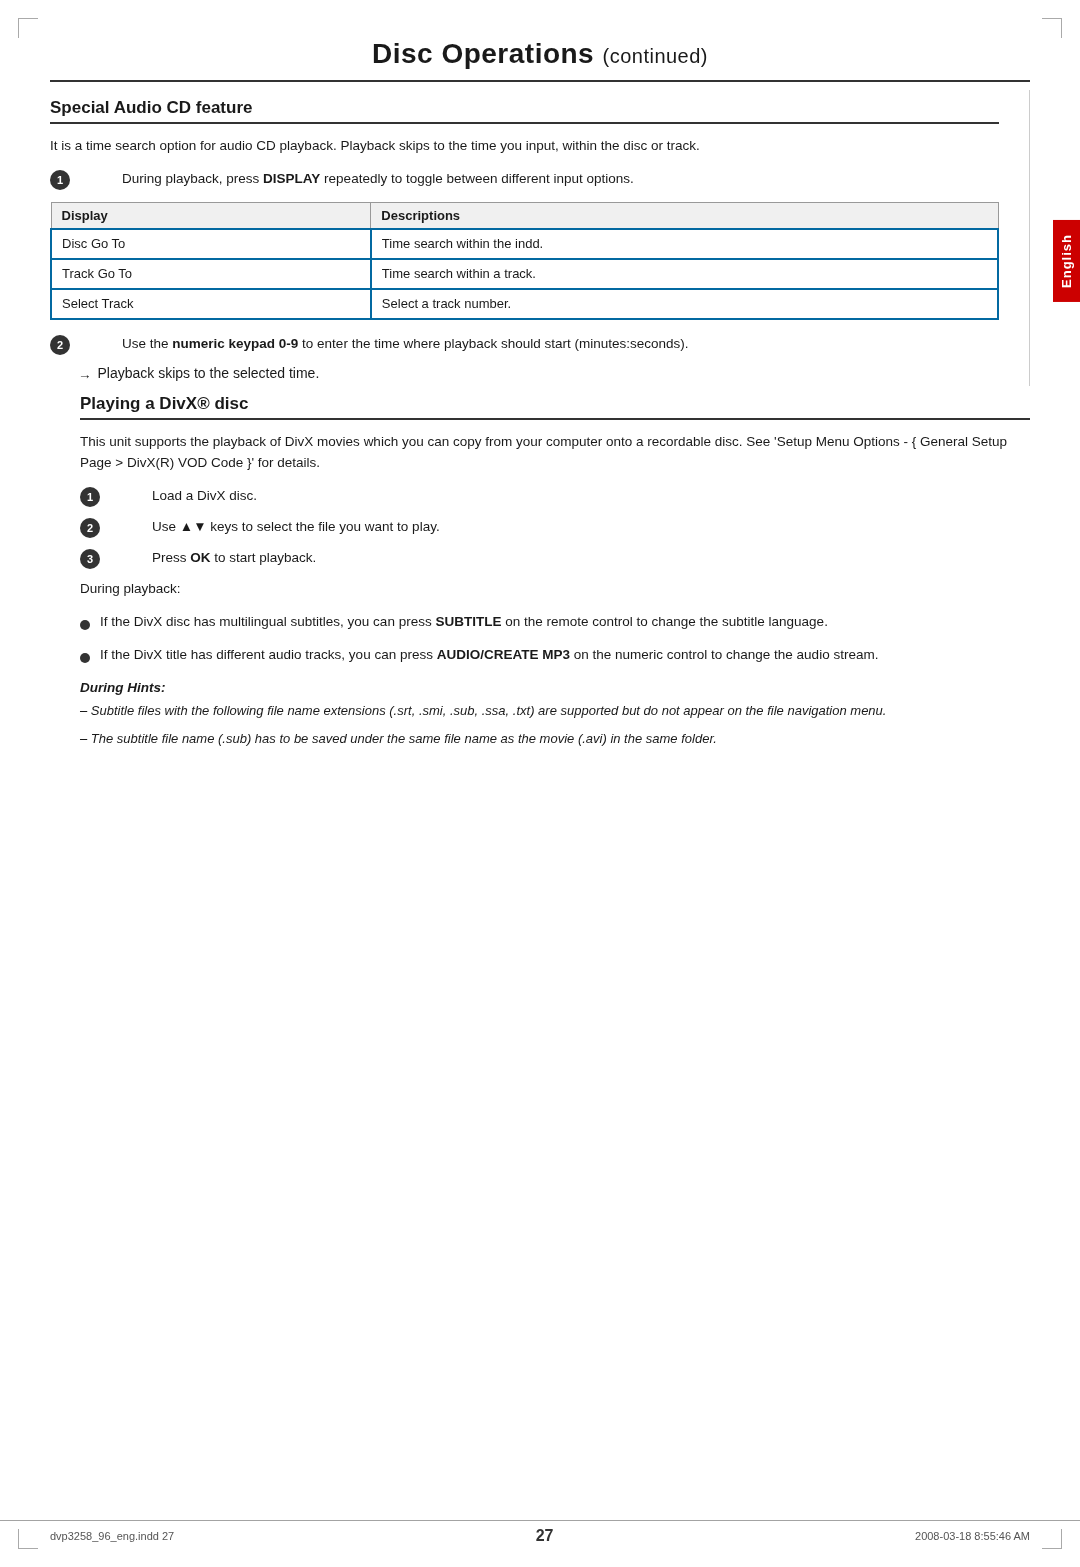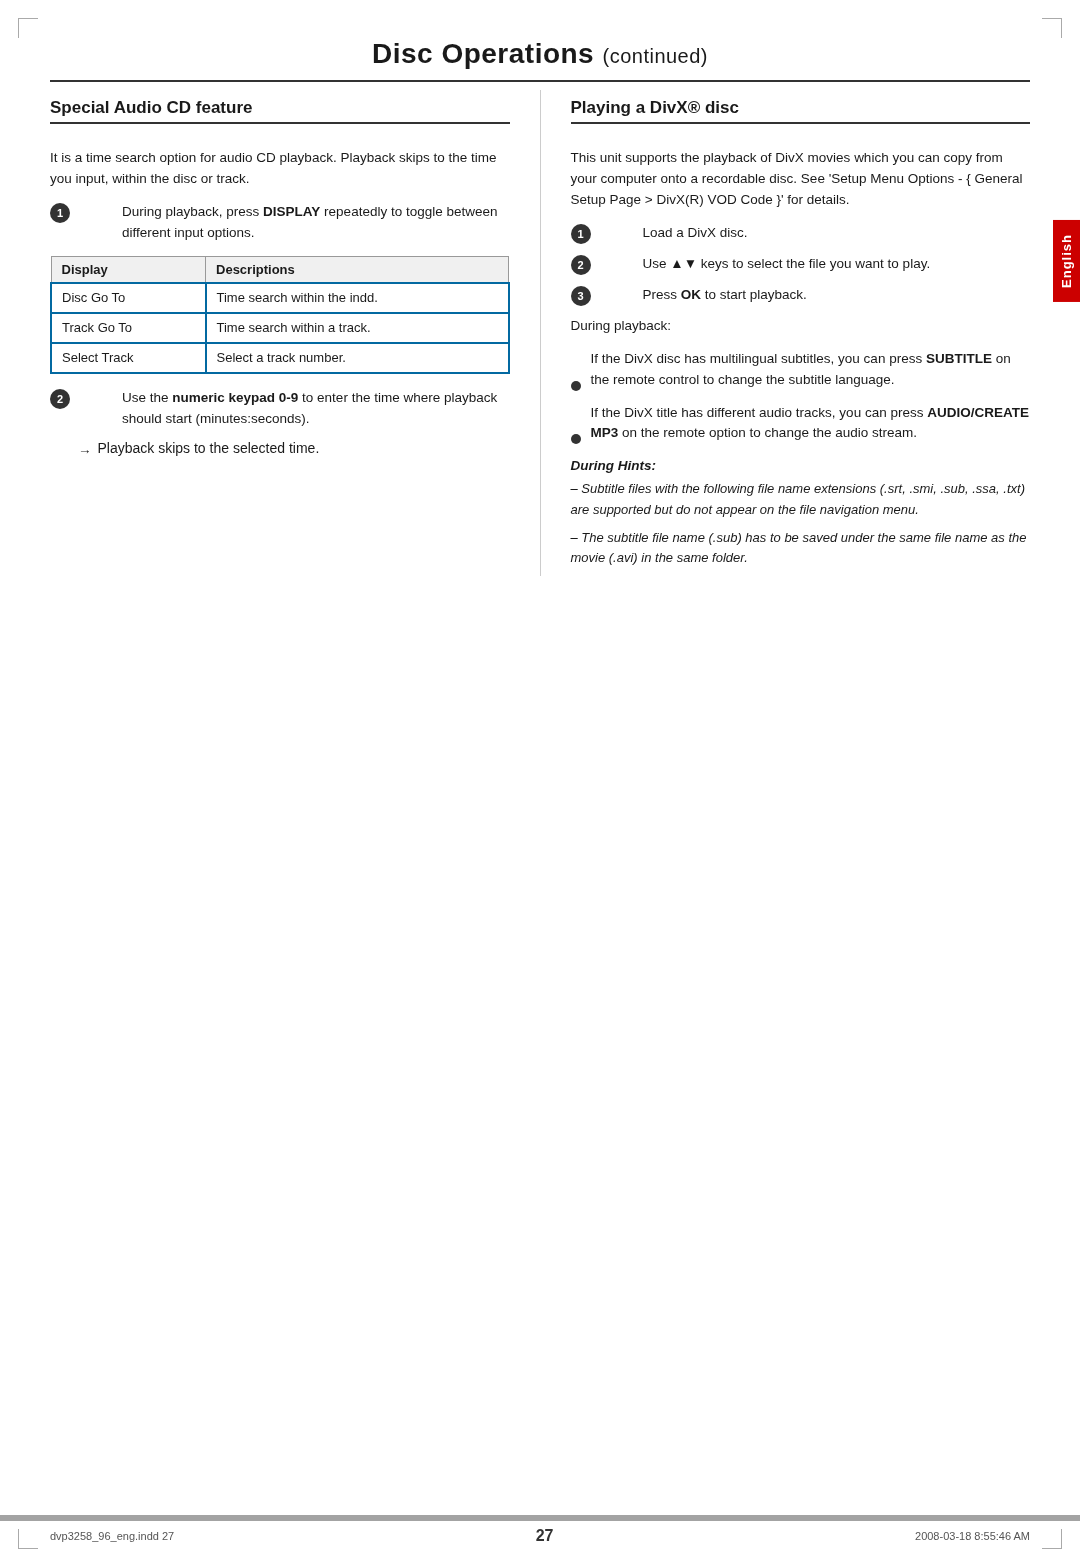--- a/index.html
+++ b/index.html
@@ -69,20 +69,21 @@
     
     .title-rule {
       border: none;
       border-top: 2px solid #333;
       margin: 0 50px;
     }
 
     
     .content-area {
       display: flex;
+      flex-direction: column;
       padding: 0 50px;
       margin-top: 8px;
     }
 
     
     .left-column {
       flex: 1;
       padding-right: 30px;
       border-right: 1px solid #ccc;
     }
@@ -105,21 +106,20 @@
       border: none;
       border-top: 2.5px solid #333;
       margin-bottom: 12px;
     }
 
     
     .body-text {
       font-size: 13.5px;
       line-height: 1.55;
       margin-bottom: 12px;
-      margin-top: 24px;
     }
 
     
     .step {
       display: flex;
       align-items: flex-start;
       margin-bottom: 10px;
     }
 
     .step-number {
@@ -177,21 +177,21 @@
 
     .arrow-icon {
       margin-right: 6px;
       font-size: 13.5px;
       line-height: 1.55;
     }
 
     
     .bullet-item {
       display: flex;
-      align-items: flex-end;
+      align-items: center;
       margin-bottom: 12px;
     }
 
     .bullet-dot {
       width: 10px;
       height: 10px;
       background: #333;
       border-radius: 50%;
       flex-shrink: 0;
       margin-right: 10px;
@@ -241,21 +241,21 @@
     
     .footer {
       position: absolute;
       bottom: 22px;
       left: 0;
       right: 0;
       display: flex;
       justify-content: space-between;
       align-items: center;
       padding: 0 50px;
-      border-top: 6px solid #a3a3a3;
+      border-top: 1px solid #a3a3a3;
       padding-top: 6px;
     }
 
     .footer-left {
       font-size: 11px;
       color: #555;
     }
 
     .footer-page {
       font-size: 16px;
@@ -372,21 +372,21 @@
       <div class="bullet-item">
         <div class="bullet-dot"></div>
         <div class="bullet-content">
           <span>If the DivX disc has multilingual subtitles, you can press </span><strong>SUBTITLE</strong><span> on the remote control to change the subtitle language.</span>
         </div>
       </div>
 
       <div class="bullet-item">
         <div class="bullet-dot"></div>
         <div class="bullet-content">
-          <span>If the DivX title has different audio tracks, you can press </span><strong>AUDIO/CREATE</strong> <strong>MP3</strong><span> on the remote option to change the audio stream.</span>
+          <span>If the DivX title has different audio tracks, you can press </span><strong>AUDIO/CREATE</strong> <strong>MP3</strong><span> on the numeric control to change the audio stream.</span>
         </div>
       </div>
 
       <div class="helpful-hints">
         <div class="hints-title">During Hints:</div>
         <p class="hint-text">– Subtitle files with the following file name extensions (.srt, .smi, .sub, .ssa, .txt) are supported but do not appear on the file navigation menu.</p>
         <p class="hint-text">– The subtitle file name (.sub) has to be saved under the same file name as the movie (.avi) in the same folder.</p>
       </div>
     </div>
 

